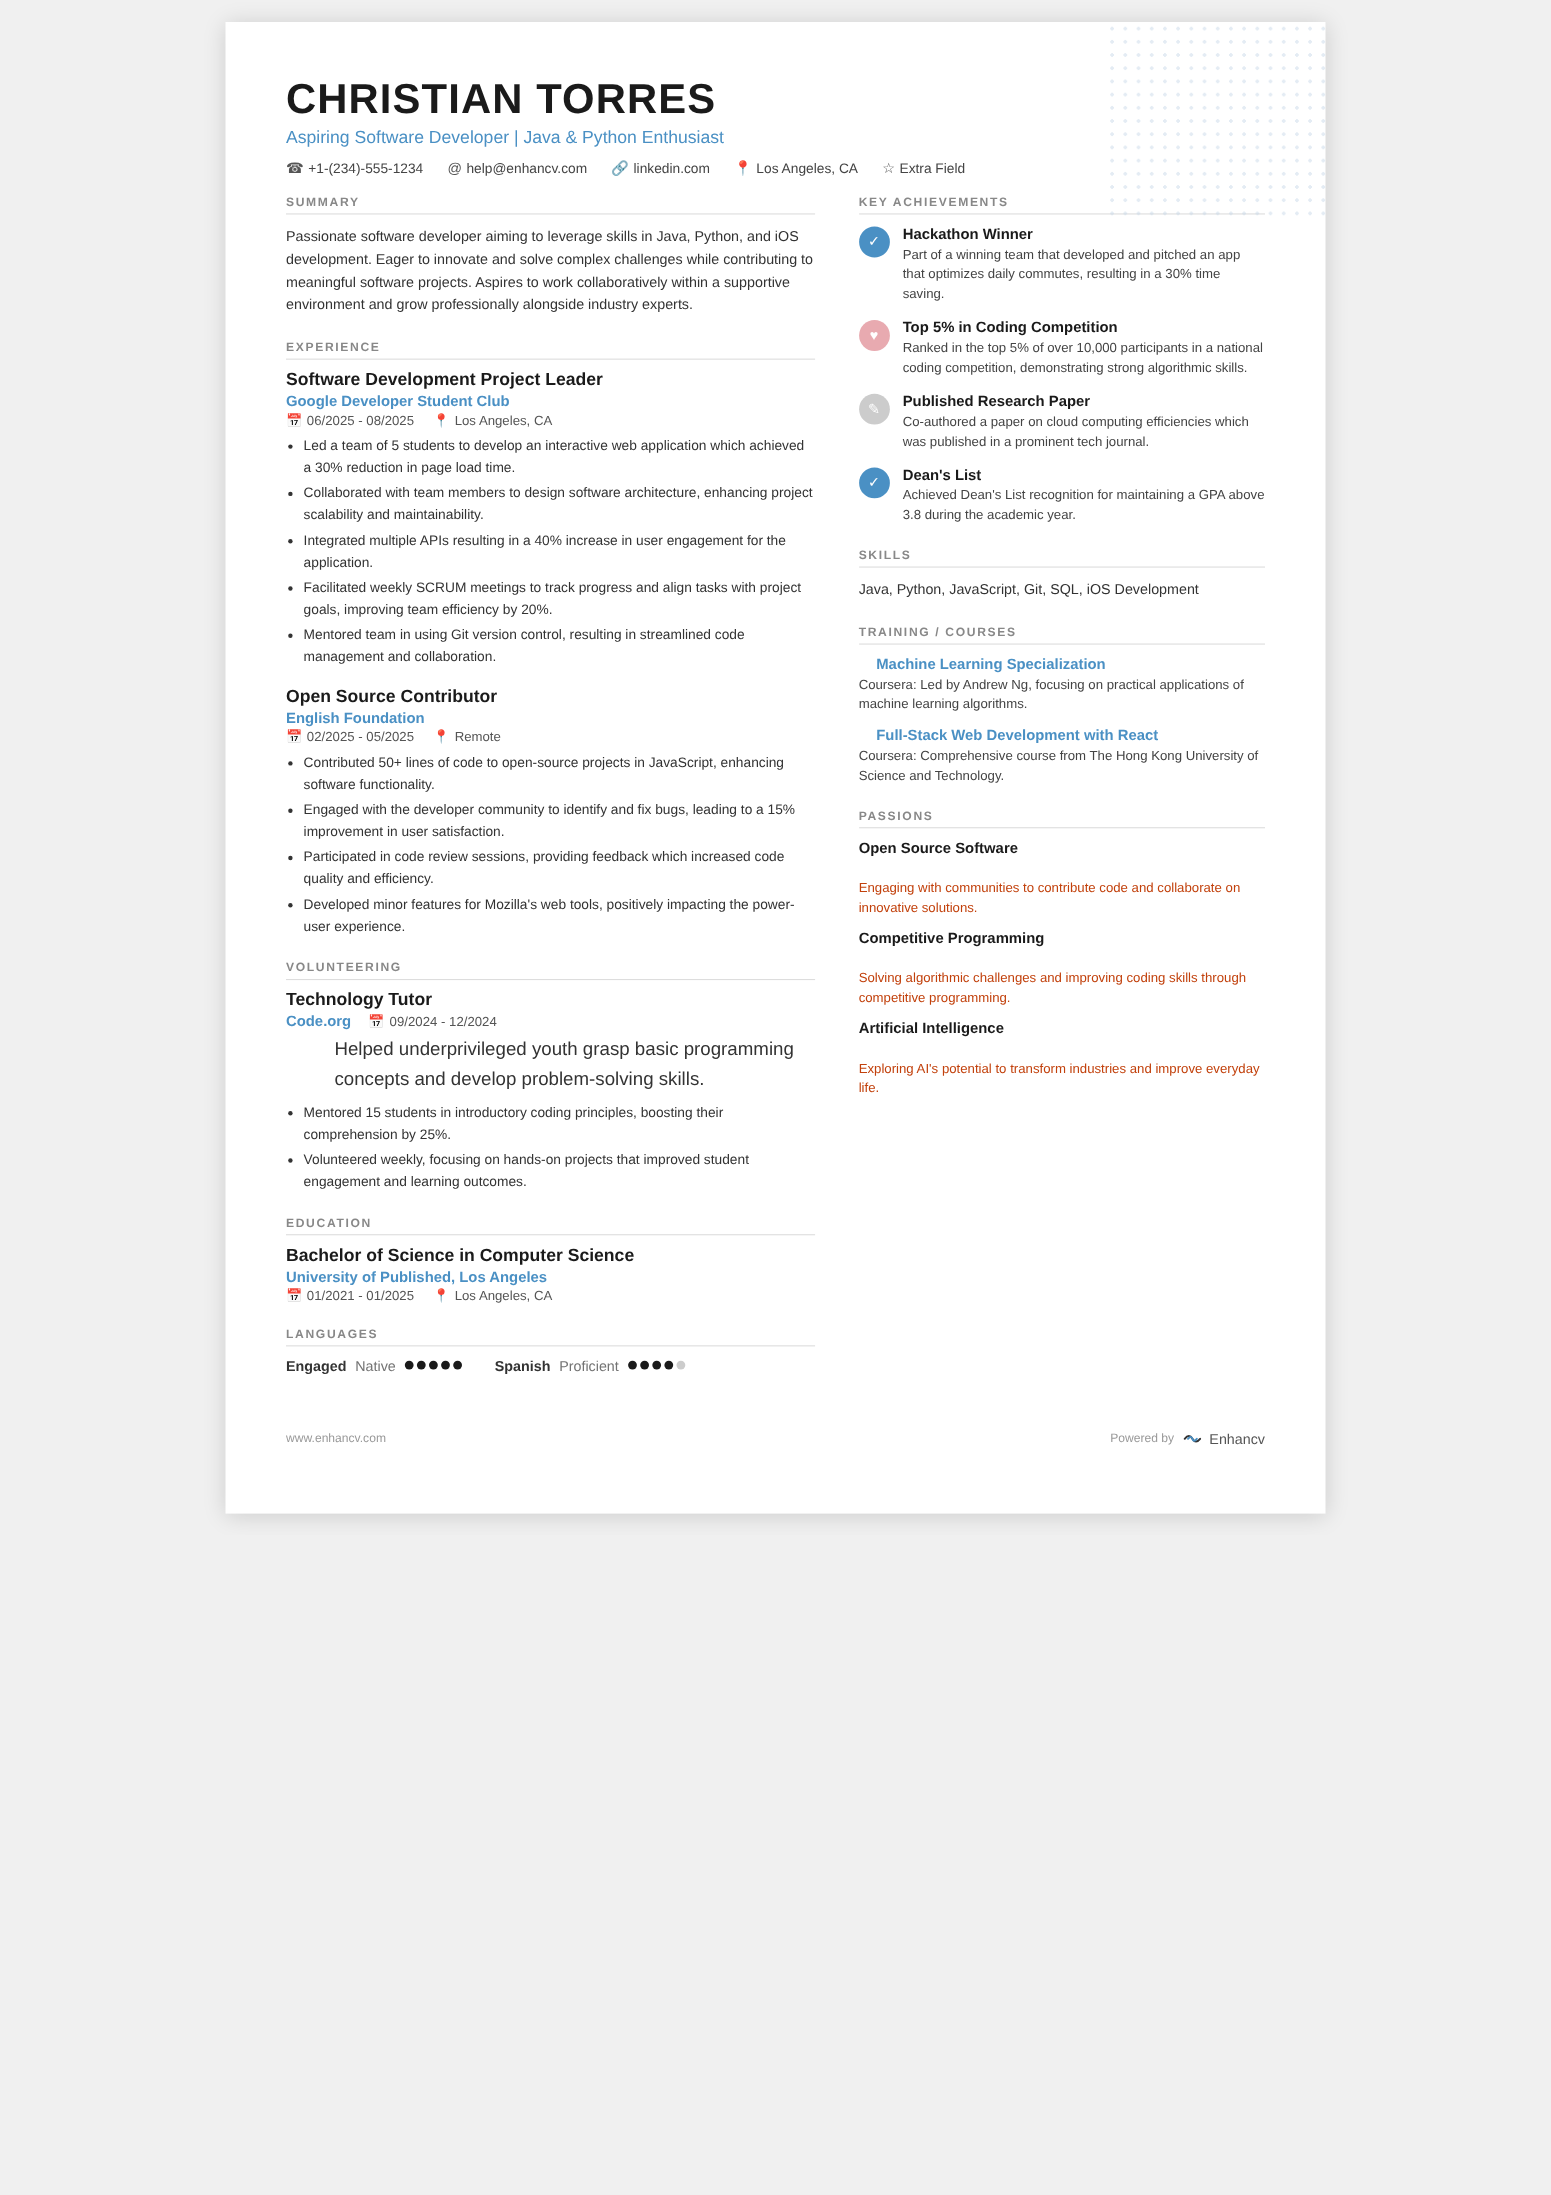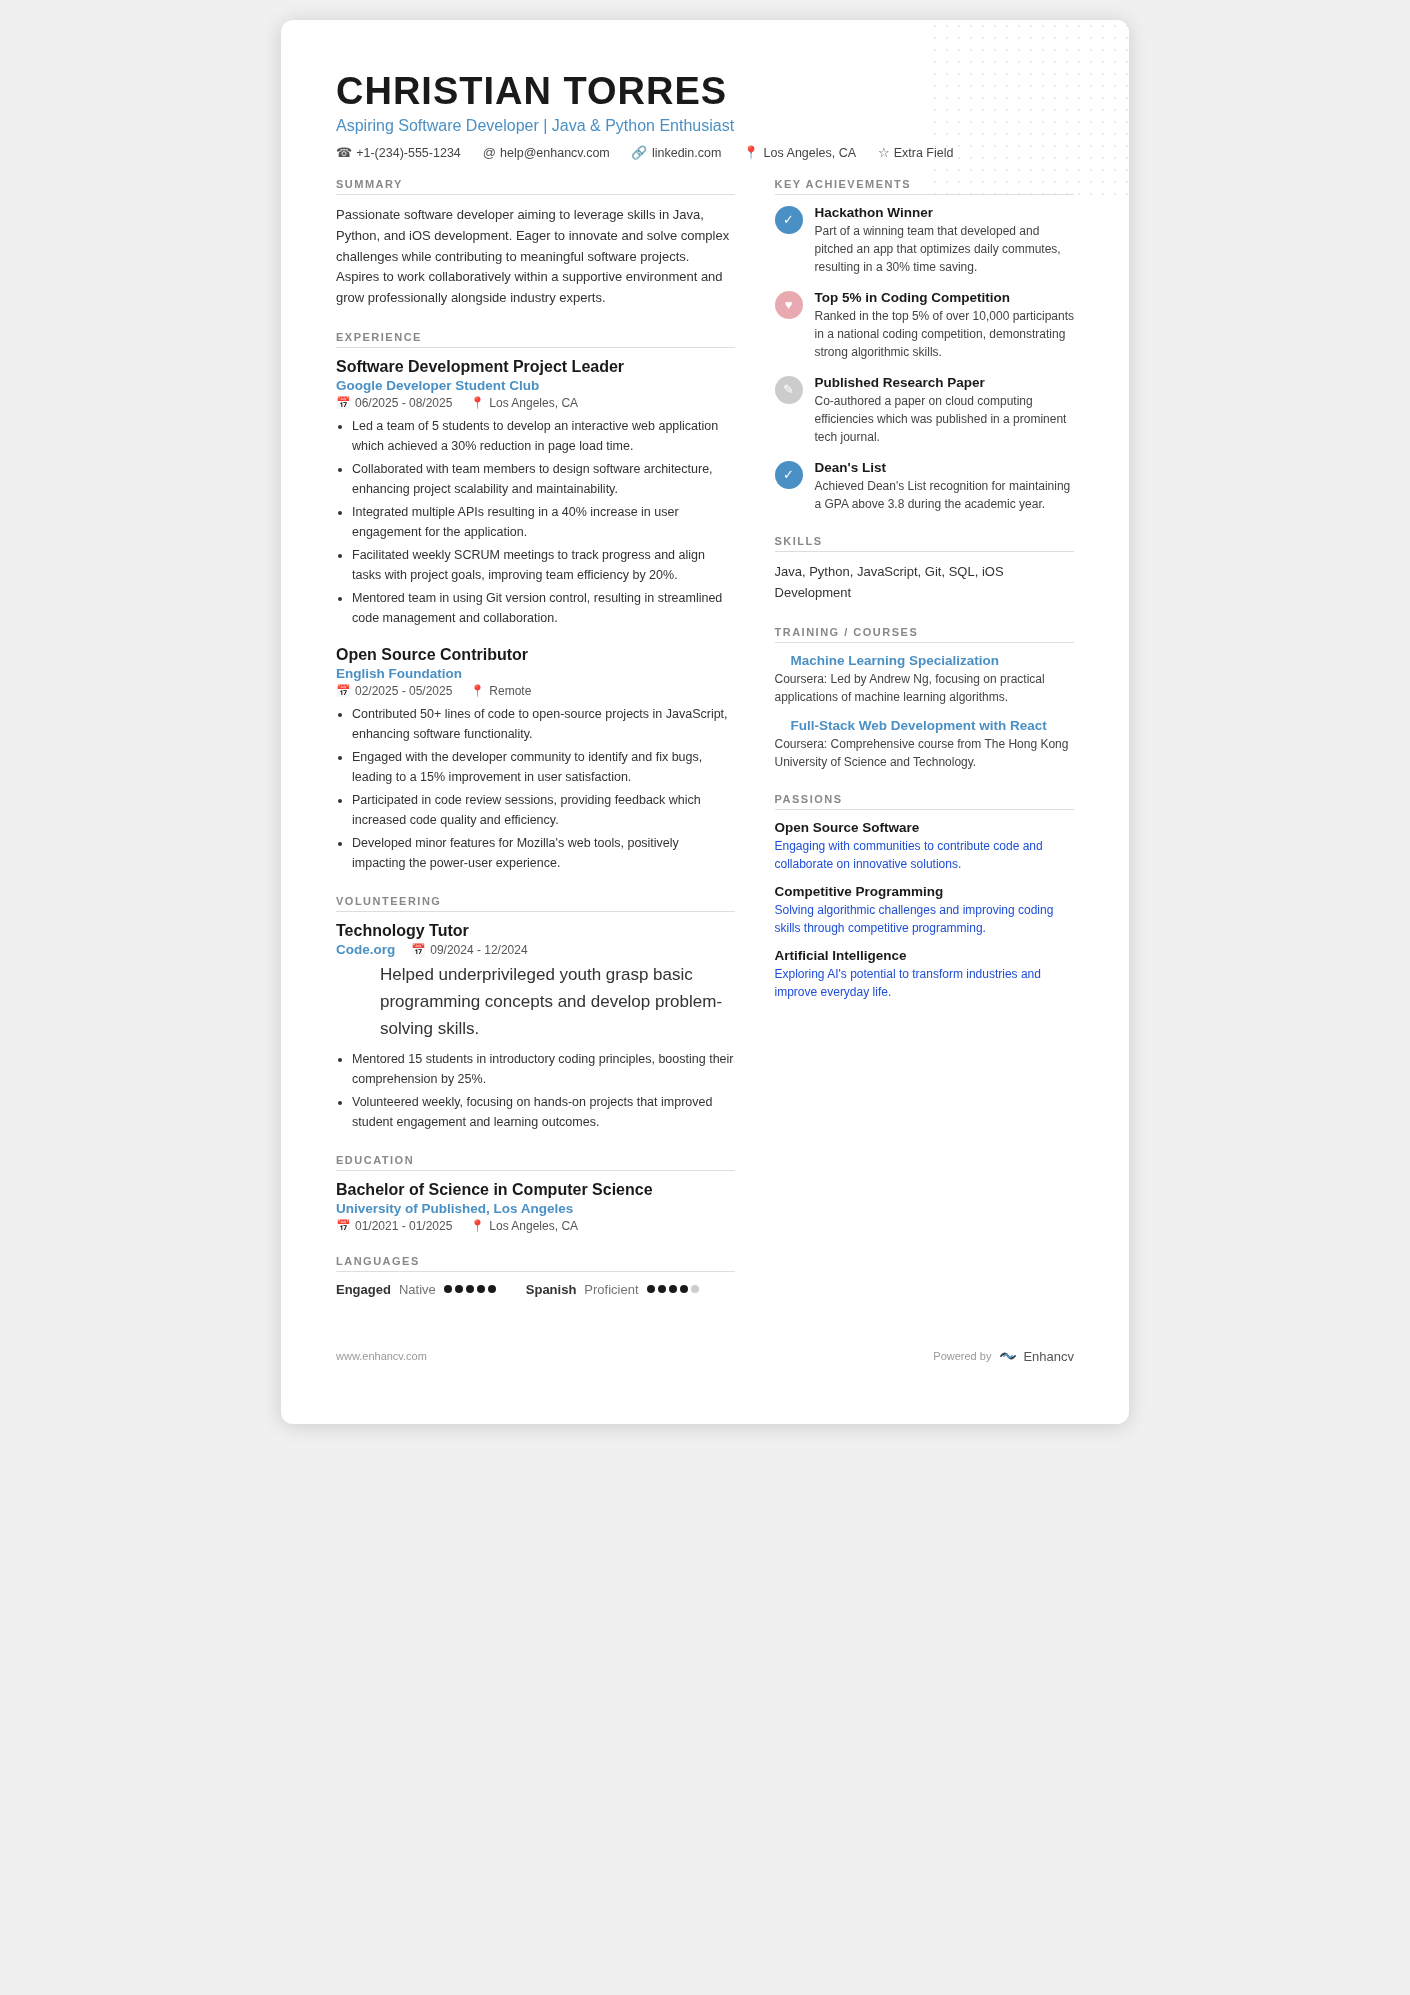--- a/index.html
+++ b/index.html
@@ -4,26 +4,25 @@
   <style>
     * { margin: 0; padding: 0; box-sizing: border-box; }
     body {
       font-family: 'Georgia', serif;
       background: #f0f0f0;
       display: flex;
       justify-content: center;
       padding: 20px;
     }
     .page {
-      width: 848px;
+      width: 1000px;
       background: #fff;
       box-shadow: 0 2px 20px rgba(0,0,0,0.15);
       position: relative;
       padding: 50px 55px 60px 55px;
-      border-radius: 12px;
     }
     
     .dot-pattern {
       position: absolute;
       top: 0;
       right: 0;
       width: 200px;
       height: 180px;
       background-image: radial-gradient(circle, #c8d8e8 1.5px, transparent 1.5px);
       background-size: 12px 12px;
@@ -252,24 +251,24 @@
     
     .passion { margin-bottom: 11px; }
     .passion-title {
       font-size: 13.5px;
       font-weight: 700;
       color: #1a1a1a;
       font-family: Arial, sans-serif;
     }
     .passion-text {
       font-size: 12px;
-      color: #1d4ed8;
+      color: #c2410c;
       font-family: Arial, sans-serif;
       line-height: 1.5;
-      margin-top: 2px;
+      margin-top: 20px;
     }
 
     
     .footer {
       margin-top: 30px;
       display: flex;
       justify-content: space-between;
       align-items: center;
       font-size: 11px;
       color: #999;

